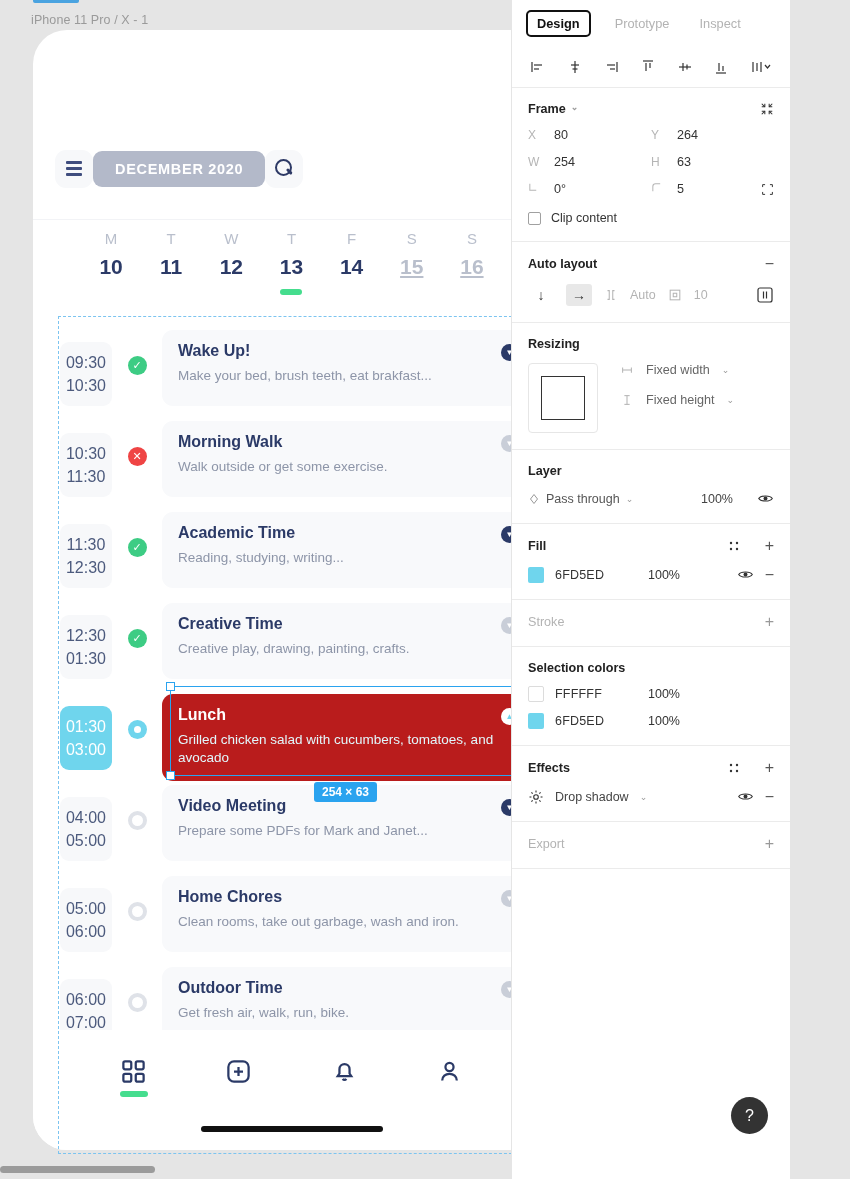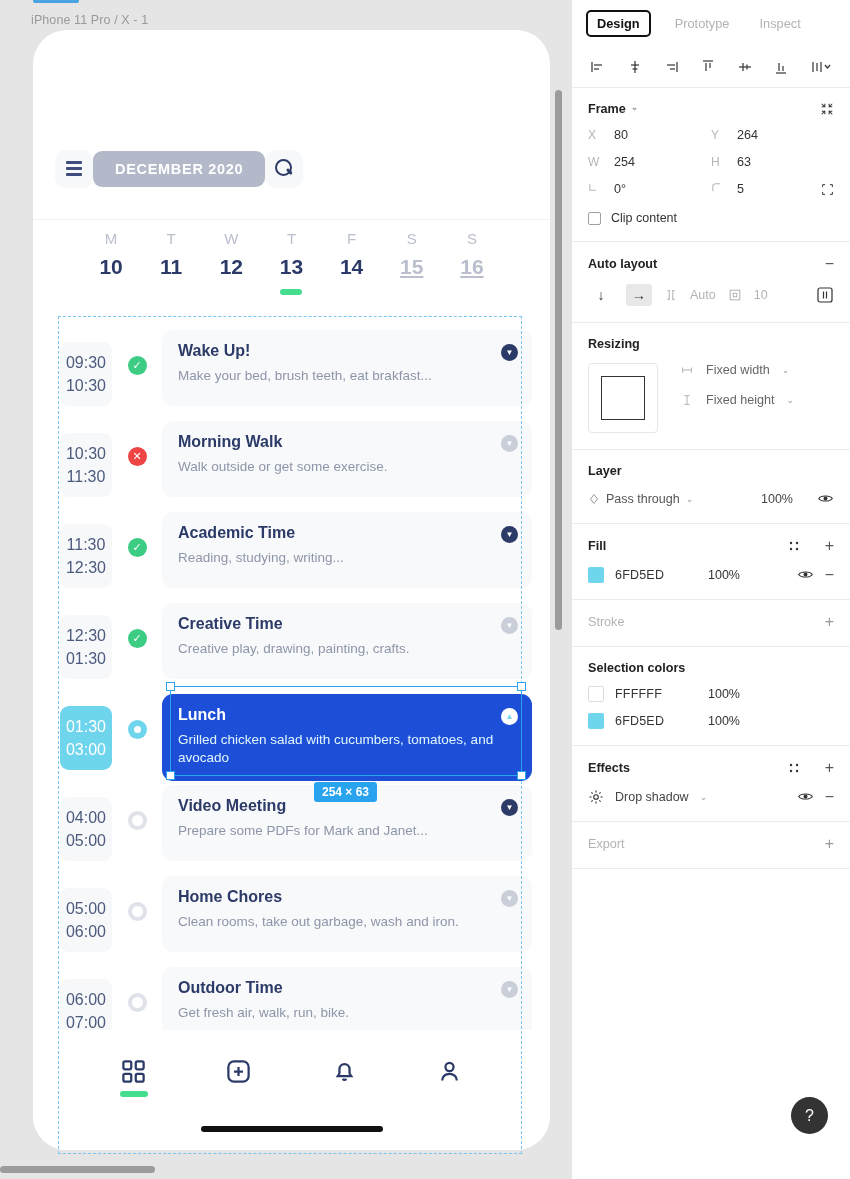--- a/index.html
+++ b/index.html
@@ -2,21 +2,21 @@
 <html><head>
 <meta charset="utf-8">
 <style>
   * { box-sizing: border-box; margin: 0; padding: 0; }
   html, body {
     width: 850px; height: 1179px;
     font-family: "Liberation Sans", sans-serif;
     background: #e5e5e5;
     overflow: hidden;
   }
-  #app { position: relative; width: 850px; height: 1179px; }
+  #app { position: relative; width: 790px; height: 1179px; }
 
   
   .canvas {
     position: absolute; left: 0; top: 0; width: 571px; height: 1179px;
     background: #e5e5e5; overflow: hidden;
   }
   .top-cut-bar {
     position: absolute; left: 33px; top: -4px; width: 46px; height: 7px;
     background: #4aa3e0; border-radius: 2px;
   }
@@ -106,21 +106,21 @@
 
   
   .task.selected .time { background: #6FD5ED; color: #ffffff; }
   .task.selected .status .badge {
     background: #6FD5ED; border: none; width:19px; height:19px;
     display:flex; align-items:center; justify-content:center;
   }
   .task.selected .status .badge::after {
     content:''; width:7px; height:7px; border-radius:50%; background:#fff;
   }
-  .task.selected .card { background: #1d4ed8; }
+  .task.selected .card { background: #b91c1c; }
   .task.selected .card .title { color: #ffffff; }
   .task.selected .card .desc { color: #e2f7fc; }
   .task.selected .chev { background: #ffffff; color: #6FD5ED; }
 
   
   .bottom-nav {
     position: absolute; left: 0; bottom: 0; width: 100%; height: 120px; background:#fff;
     display: flex; align-items: flex-start; justify-content: space-around; padding: 28px 48px 0 48px;
   }
   .nav-item { position: relative; display:flex; flex-direction:column; align-items:center; width: 56px; }

